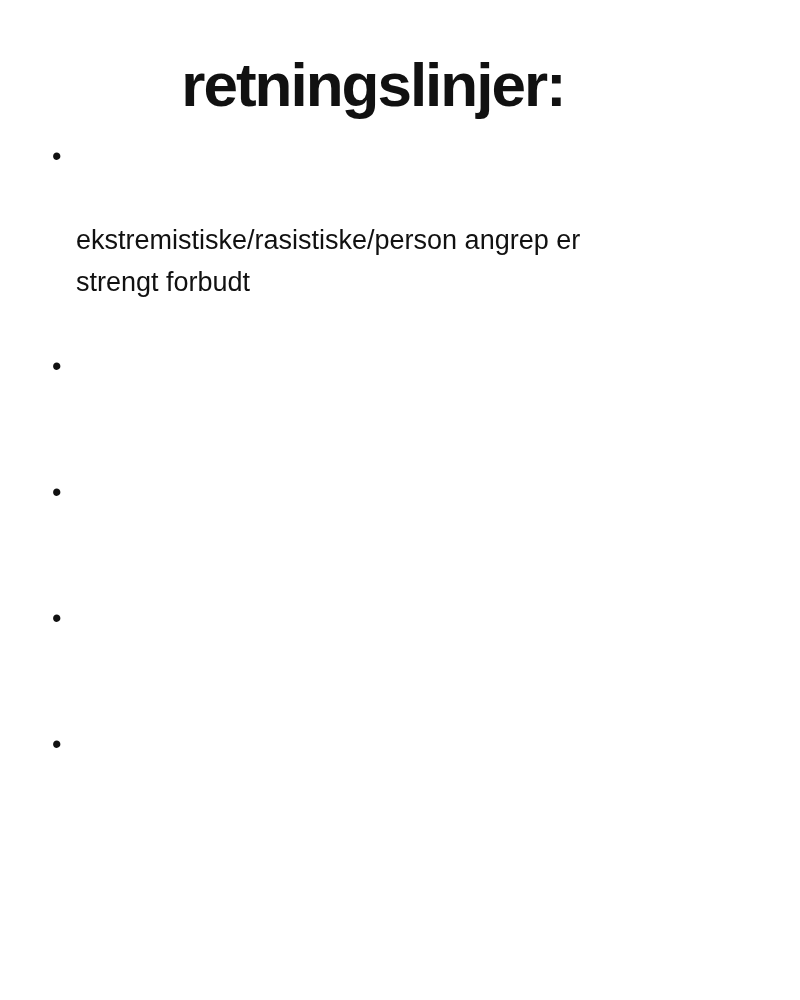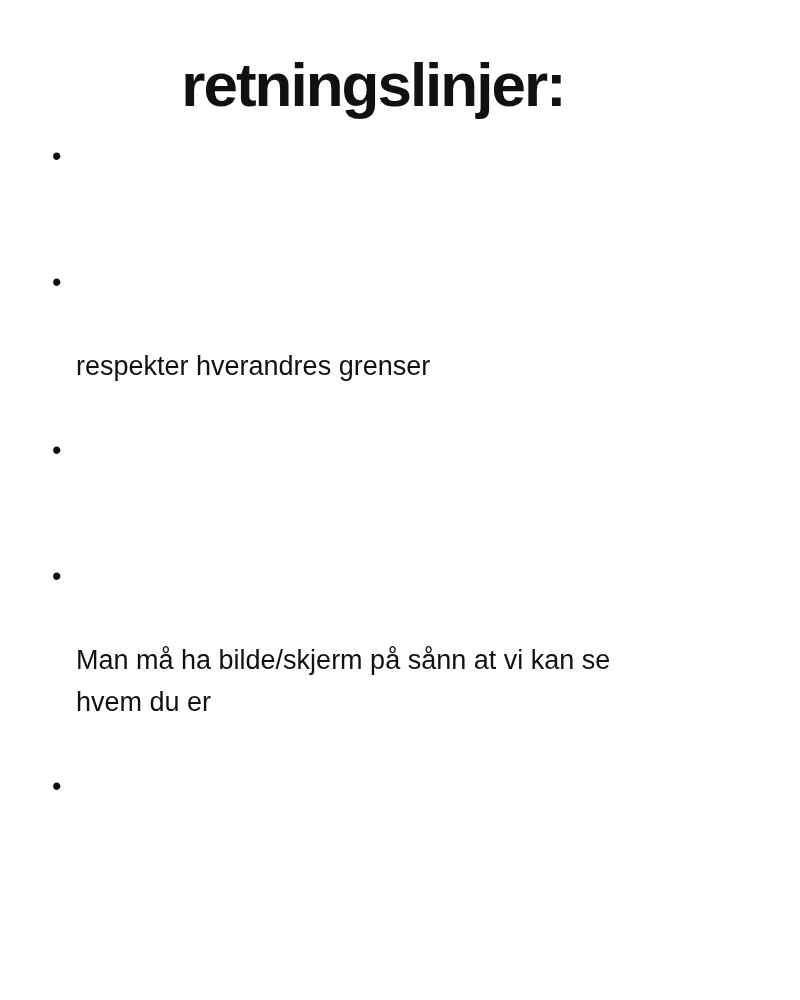--- a/index.html
+++ b/index.html
@@ -53,31 +53,30 @@
   }
 </style>
 </head>
 <body>
 
 <div class="page">
   <h1 class="title">retningslinjer:</h1>
   <ul class="rules">
     <li>
       <span class="bullet-dot">•</span>
-    </li>
-    <li>
-      <span class="bullet-dot">•</span>
-      <span>respekter hverandres grenser</span>
+      <span>ekstremistiske/rasistiske/person angrep er
+strengt forbudt</span>
     </li>
     <li>
       <span class="bullet-dot">•</span>
     </li>
     <li>
       <span class="bullet-dot">•</span>
-      <span>Man må ha bilde/skjerm på sånn at vi kan se
-hvem du er</span>
+    </li>
+    <li>
+      <span class="bullet-dot">•</span>
     </li>
     <li>
       <span class="bullet-dot">•</span>
       
     </li>
   </ul>
 </div>
 
 </body></html>

